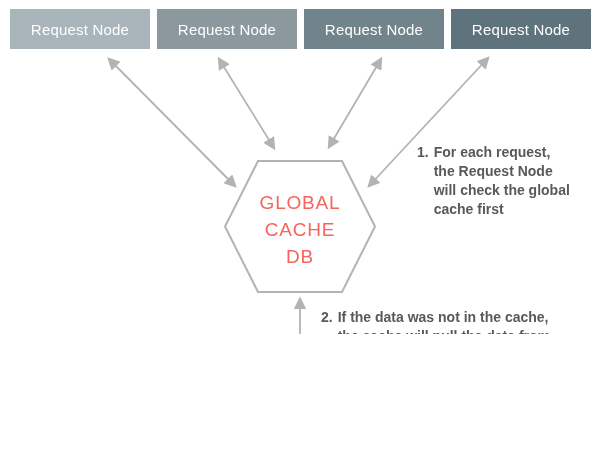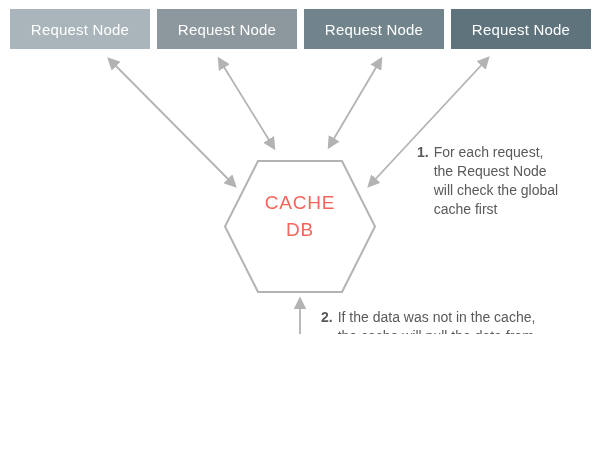--- a/index.html
+++ b/index.html
@@ -33,21 +33,21 @@
     text-align:center;color:#f4655c;
     font-size:19px;line-height:27px;letter-spacing:0.8px;
   }
 
   
   .annotation{
     position:absolute;display:flex;
     color:#58595b;font-size:14px;line-height:19px;
   }
   .annotation .num{font-weight:bold;margin-right:5px;flex:0 0 auto;}
-  .annotation .txt{white-space:pre-line;}
+  .annotation .txt{white-space:pre-line;font-weight:bold;}
   .annotation-1{left:417px;top:143px;}
   .annotation-2{left:321px;top:308px;}
 
   
   .data-bar{
     position:absolute;left:10px;top:403px;width:581px;height:47px;
     background:#f3655c;display:flex;align-items:center;justify-content:center;
     color:#4c1d95;font-size:22px;letter-spacing:0.5px;
   }
 </style>
@@ -82,20 +82,21 @@
 
     <line x1="109" y1="59" x2="235" y2="186" stroke="#b3b3b3" stroke-width="1.8" marker-start="url(#arrow)" marker-end="url(#arrow)"></line>
     <line x1="219" y1="59" x2="274" y2="148" stroke="#b3b3b3" stroke-width="1.8" marker-start="url(#arrow)" marker-end="url(#arrow)"></line>
     <line x1="381" y1="59" x2="329" y2="147" stroke="#b3b3b3" stroke-width="1.8" marker-start="url(#arrow)" marker-end="url(#arrow)"></line>
     <line x1="488" y1="58" x2="369" y2="186" stroke="#b3b3b3" stroke-width="1.8" marker-start="url(#arrow)" marker-end="url(#arrow)"></line>
 
     <line x1="300" y1="299" x2="300" y2="394" stroke="#b3b3b3" stroke-width="1.8" marker-start="url(#arrow)" marker-end="url(#arrow)"></line>
   </svg>
 
   <div class="hex-label">
+    <div>GLOBAL</div>
     <div>CACHE</div>
     <div>DB</div>
   </div>
 
   <div class="annotation annotation-1">
     <span class="num">1.</span>
     <span class="txt">For each request,
 the Request Node
 will check the global
 cache first</span>

